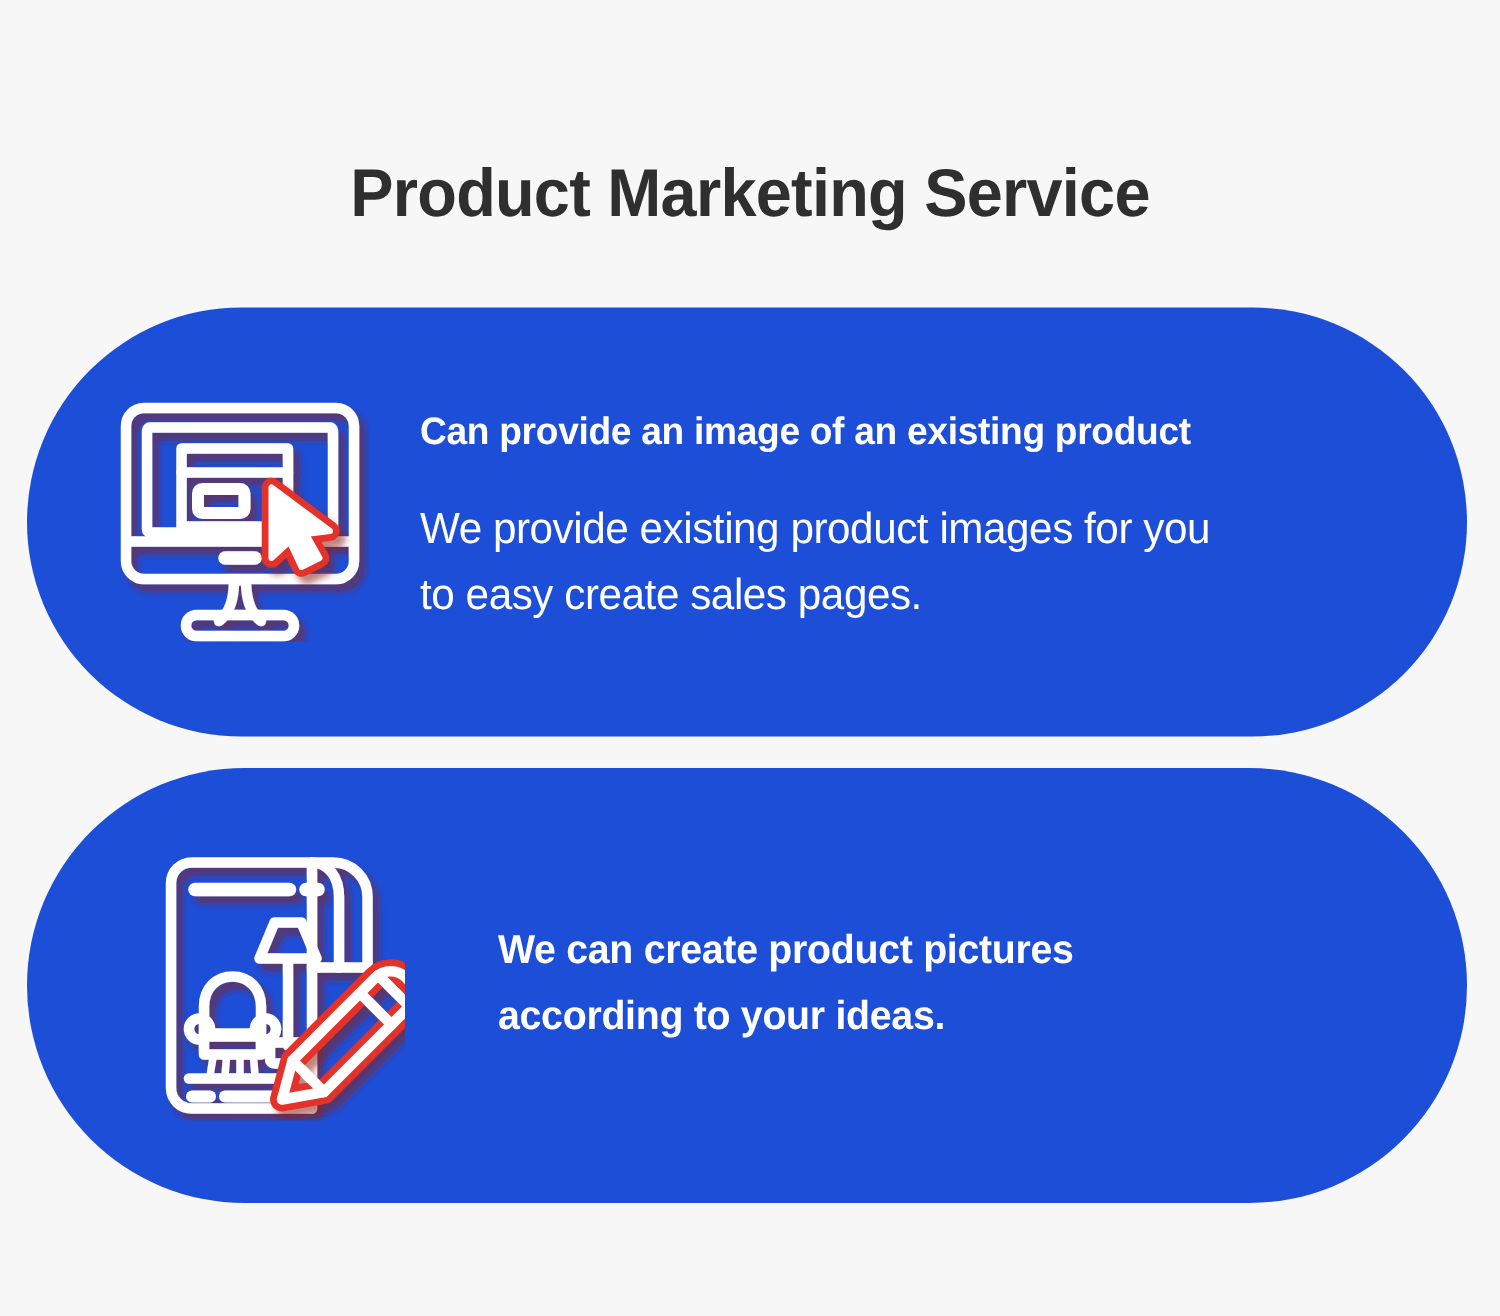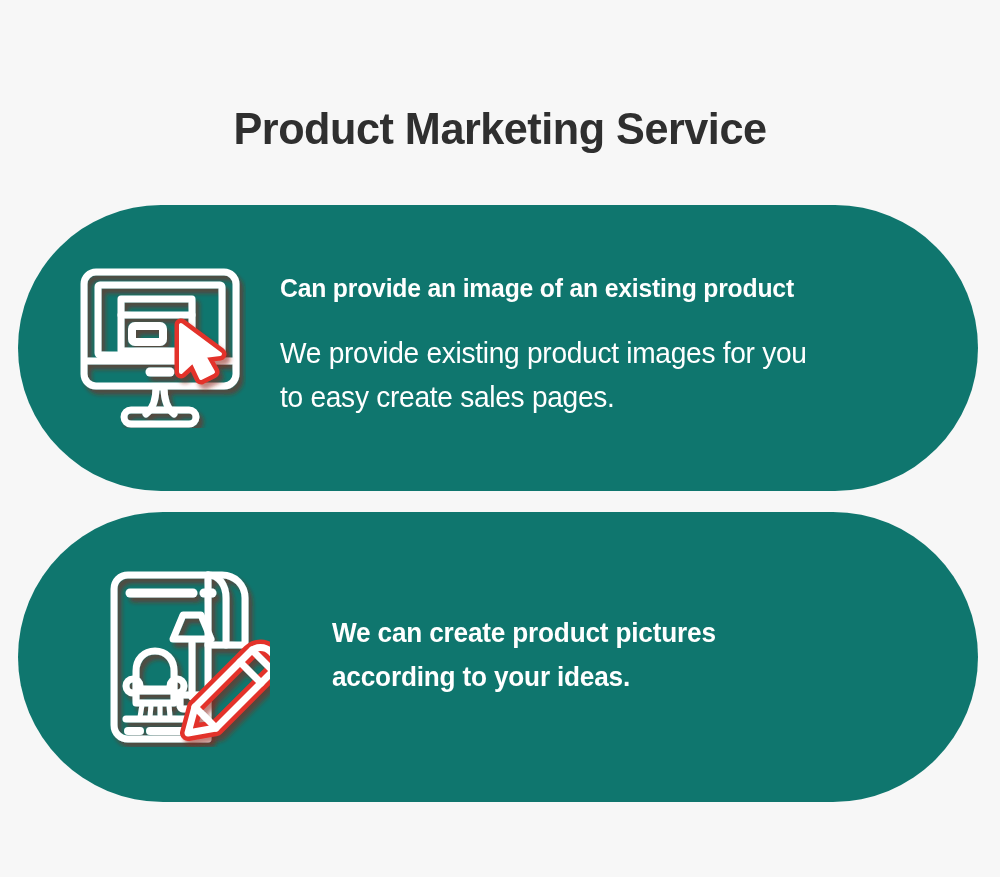--- a/index.html
+++ b/index.html
@@ -34,21 +34,21 @@
     color: #2f2f2f;
     line-height: 1.2;
     font-family: "Liberation Sans", "DejaVu Sans", sans-serif;
     transform: scaleX(0.96);
     transform-origin: center center;
   }
 
   
   .card {
     position: absolute;
-    background: #0f766e;
+    background: #1d4ed8;
     display: flex;
     align-items: center;
     box-sizing: border-box;
   }
 
   .card-1 {
     left: 18px;
     top: 205px;
     width: 960px;
     height: 286px;

